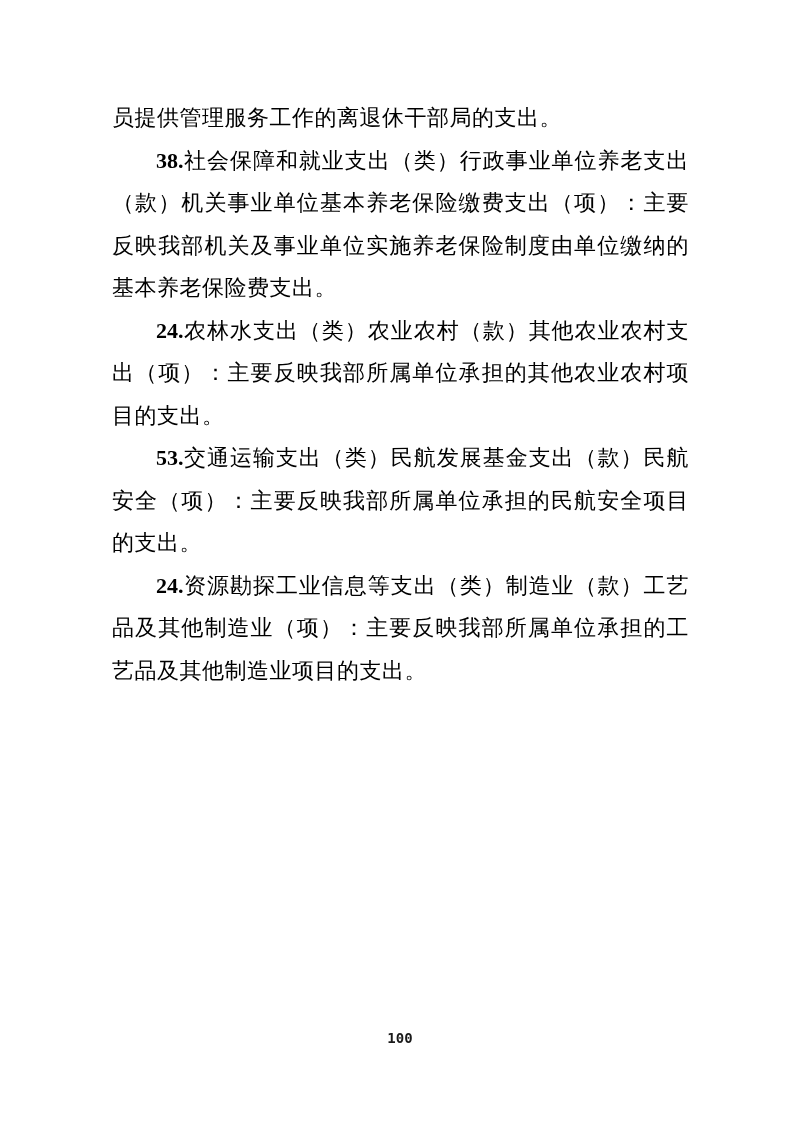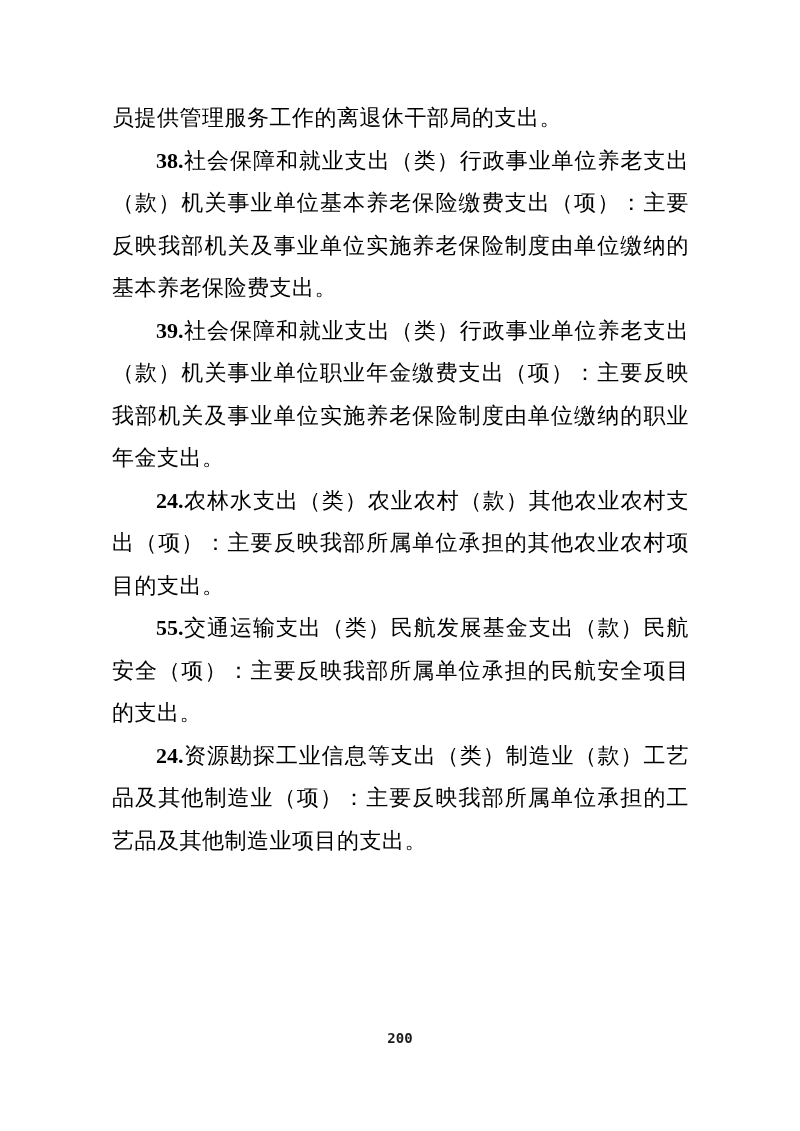--- a/index.html
+++ b/index.html
@@ -53,19 +53,18 @@
   }
 </style>
 </head>
 <body>
 
 <div class="page">
   <div class="content">
 
   <p class="para"><span class="para-num"></span><span class="para-text">员提供管理服务工作的离退休干部局的支出。</span></p>
       <p class="para indent"><span class="para-num">38.</span><span class="para-text">社会保障和就业支出（类）行政事业单位养老支出（款）机关事业单位基本养老保险缴费支出（项）：主要反映我部机关及事业单位实施养老保险制度由单位缴纳的基本养老保险费支出。</span></p>
-      <p class="para indent"><span class="para-num">39.</span><span class="para-text">社会保障和就业支出（类）行政事业单位养老支出（款）机关事业单位职业年金缴费支出（项）：主要反映我部机关及事业单位实施养老保险制度由单位缴纳的职业年金支出。</span></p>
       <p class="para indent"><span class="para-num">24.</span><span class="para-text">农林水支出（类）农业农村（款）其他农业农村支出（项）：主要反映我部所属单位承担的其他农业农村项目的支出。</span></p>
-      <p class="para indent"><span class="para-num">55.</span><span class="para-text">交通运输支出（类）民航发展基金支出（款）民航安全（项）：主要反映我部所属单位承担的民航安全项目的支出。</span></p>
+      <p class="para indent"><span class="para-num">53.</span><span class="para-text">交通运输支出（类）民航发展基金支出（款）民航安全（项）：主要反映我部所属单位承担的民航安全项目的支出。</span></p>
       <p class="para indent"><span class="para-num">24.</span><span class="para-text">资源勘探工业信息等支出（类）制造业（款）工艺品及其他制造业（项）：主要反映我部所属单位承担的工艺品及其他制造业项目的支出。</span></p>
     </div>
-  <div class="page-number">200</div>
+  <div class="page-number">100</div>
 </div>
 
 </body></html>

